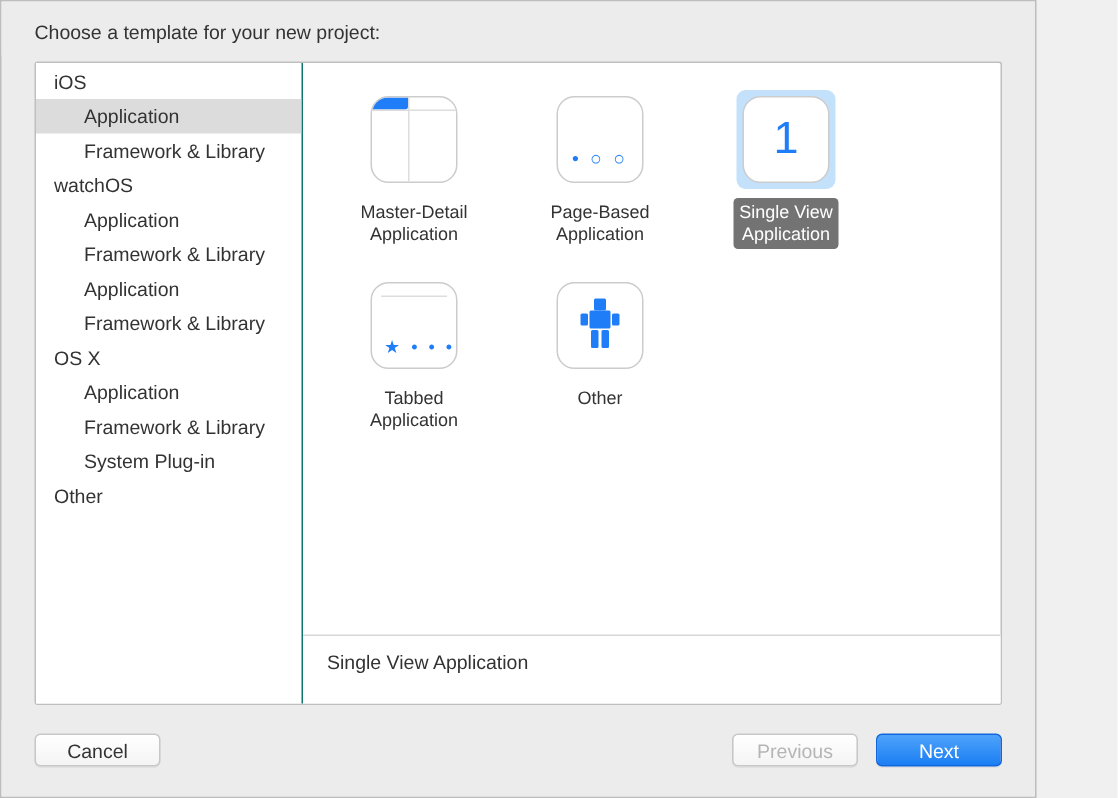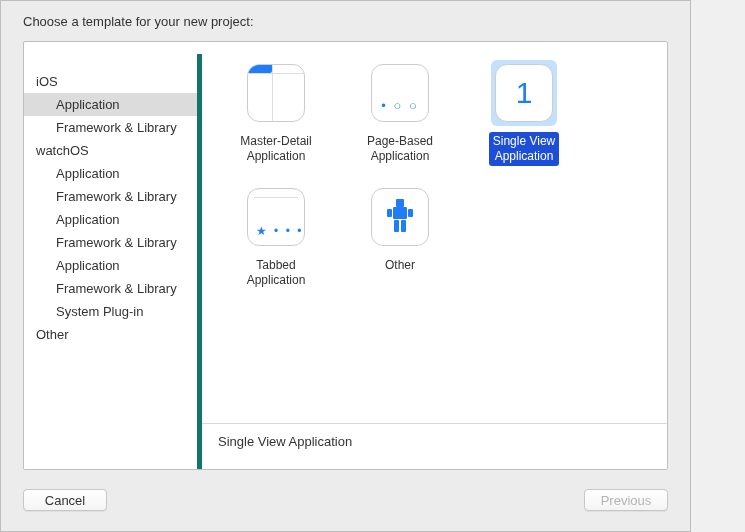--- a/index.html
+++ b/index.html
@@ -29,25 +29,24 @@
       margin: 4px 22px 10px 22px;
       border: 1px solid #bfbfbf;
       background: #fff;
       flex: 1;
       display: flex;
       min-height: 0;
       border-radius: 2px;
     }
     .sidebar {
       width: 178px;
-      border-right: 5px solid #0f766e;
+      border-right: 1px solid #0f766e;
       background: #fff;
       overflow: auto;
-      padding-top: 16px;
-      margin-top: 12px;
+      padding-top: 1px;
     }
     .sidebar .cat {
       padding: 4px 0 4px 12px;
       font-size: 13px;
       cursor: default;
     }
     .sidebar .item {
       padding: 4px 0 4px 32px;
       font-size: 13px;
       cursor: default;
@@ -98,21 +97,21 @@
     .tlabel {
       font-size: 12px;
       line-height: 1.25;
       color: #333;
       padding: 2px 4px;
       border-radius: 3px;
       display: inline-block;
       white-space: pre-line;
     }
     .tmpl.selected .tlabel {
-      background: #1d4ed8;
+      background: #737373;
       color: #fff;
       text-align: center;
     }
     
     .mi-md .bar { position:absolute; left:0; top:0; width:24px; height:8px; background:#1f7ef7; border-bottom-right-radius:2px;}
     .mi-md .vline{position:absolute; left:24px; top:0; bottom:0; width:1px; background:#ddd;}
     .mi-md .hline{position:absolute; left:0; right:0; top:8px; height:1px; background:#ddd;}
     .mi-pb .dots{position:absolute; bottom:8px; left:0; right:0; text-align:center; color:#1f7ef7; font-size:13px; letter-spacing:2px;}
     .mi-sv .num{position:absolute; inset:0; display:flex; align-items:center; justify-content:center; color:#1f7ef7; font-size:30px; font-weight:300;}
     .mi-tb .tline{position:absolute; left:6px; right:6px; top:8px; height:1px; background:#ddd;}
@@ -167,20 +166,21 @@
       <div class="item selected">Application</div>
       <div class="item">Framework &amp; Library</div>
 
       <div class="cat">watchOS</div>
       <div class="item">Application</div>
       <div class="item">Framework &amp; Library</div>
 
       <div class="item">Application</div>
       <div class="item">Framework &amp; Library</div>
 
+      <div class="cat">OS X</div>
       <div class="item">Application</div>
       <div class="item">Framework &amp; Library</div>
       <div class="item">System Plug-in</div>
 
       <div class="cat">Other</div>
     </div>
 
     <div class="main">
       <div class="grid">
 
@@ -251,15 +251,16 @@
         <div class="desc-title">Single View Application</div>
       </div>
     </div>
 
   </div>
 
   <div class="buttons">
     <div class="btn">Cancel</div>
     <div class="spacer"></div>
     <div class="btn disabled">Previous</div>
+    <div class="btn primary">Next</div>
   </div>
 
 </div>
 
 </body></html>

